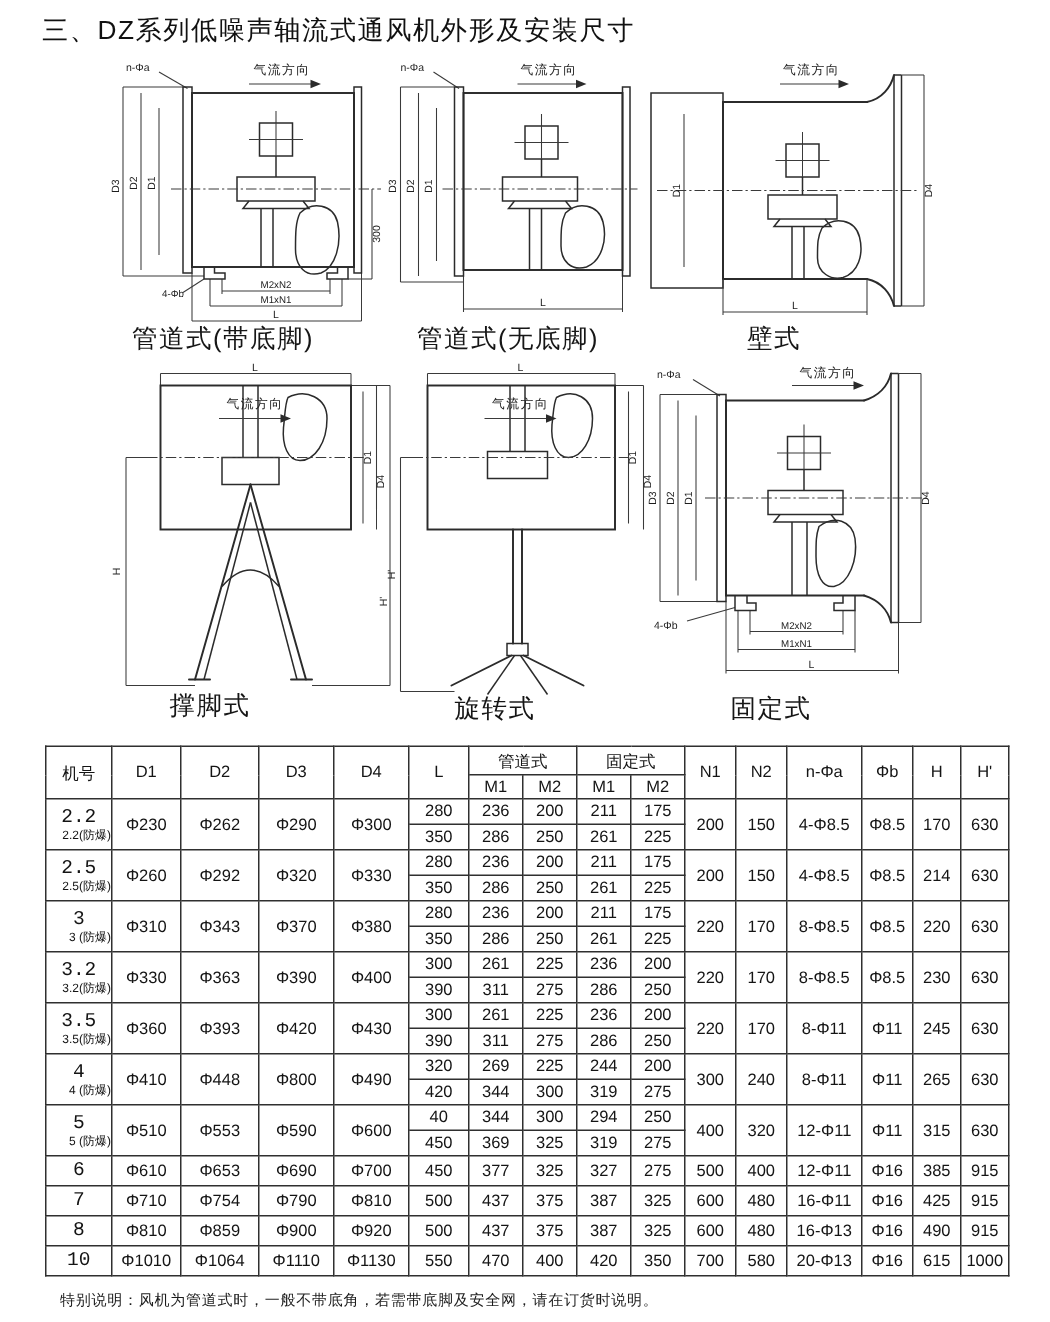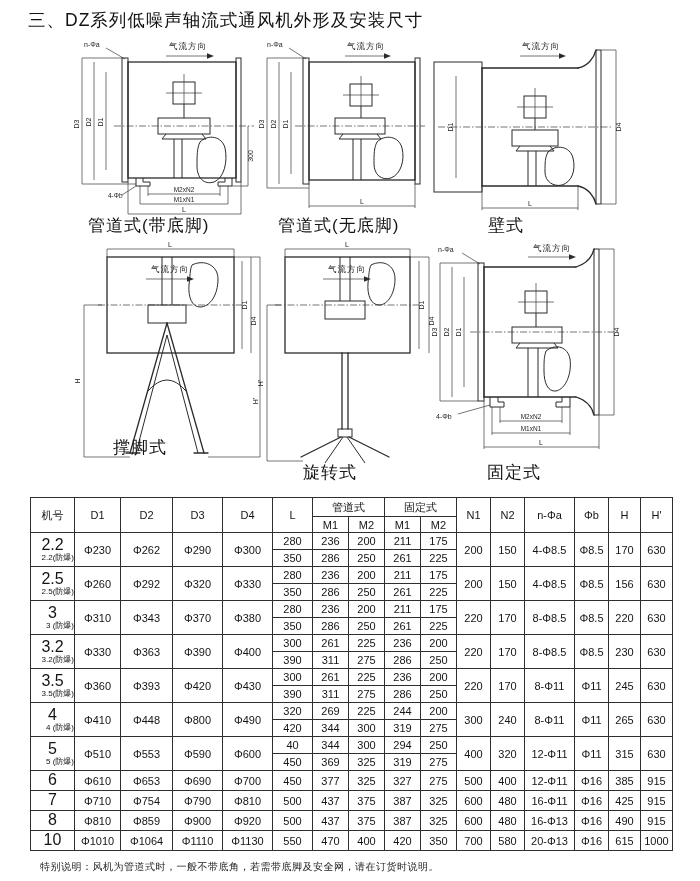--- a/index.html
+++ b/index.html
@@ -30,21 +30,21 @@
     margin:6px 0 0 30px;font-size:11px;color:#141414;
   }
   .dim-table th,.dim-table td{
     border:1px solid #2f2f2f;text-align:center;vertical-align:middle;
     padding:0;font-weight:normal;overflow:hidden;white-space:nowrap;
   }
   .dim-table thead tr:first-child th{height:18px;}
   .dim-table thead tr:last-child th{height:15px;margin-left:40px;}
   .dim-table tbody tr{height:17px;}
   .dim-table tbody tr.single{height:20px;}
-  .mk1{font-size:16px;line-height:1.15;}
+  .mk1{font-size:13px;line-height:1.15;font-family:Liberation Mono, monospace;}
   .mk2{font-size:8px;line-height:1.1;text-align:right;}
   .note{font-size:10px;margin:9px 0 0 40px;color:#1c1c1c;letter-spacing:0.5px;}
 </style>
 </head>
 <body>
 
 <div class="title">三、DZ系列低噪声轴流式通风机外形及安装尺寸</div>
 
 <div class="diagram-area">
 
@@ -193,21 +193,21 @@
       <path class="fillb" d="M138,18 l-7,-2.8 l0,5.6 z"></path>
     </g>
     <text class="air" x="113" y="11" text-anchor="middle">气流方向</text>
     <text transform="rotate(-90 25 89)" x="25" y="89" text-anchor="middle">D1</text>
     <text transform="rotate(-90 193 89)" x="193" y="89" text-anchor="middle">D4</text>
     <text x="102" y="168" text-anchor="middle">L</text>
   </svg>
 
   <div class="caption" style="left:88px;top:180px">管道式(带底脚)</div>
   <div class="caption" style="left:278px;top:180px">管道式(无底脚)</div>
-  <div class="caption" style="left:488px;top:180px">壁式</div>
+  <div class="caption" style="left:498px;top:180px">壁式</div>
 
   <svg style="left:72px;top:207px" width="190" height="225" viewBox="0 0 190 225">
     <g>
       <line class="tn" x1="35" y1="8" x2="162" y2="8"></line>
       <line class="tn" x1="35" y1="8" x2="35" y2="16"></line>
       <line class="tn" x1="162" y1="8" x2="162" y2="16"></line>
       <line class="tn" x1="12" y1="64" x2="12" y2="216"></line>
       <line class="tn" x1="12" y1="64" x2="30" y2="64"></line>
       <line class="tn" x1="12" y1="216" x2="58" y2="216"></line>
       <line class="tn" x1="170" y1="20" x2="170" y2="108"></line>
@@ -345,21 +345,21 @@
     <text x="8" y="178">4-Φb</text>
     <text transform="rotate(-90 9 91)" x="9" y="91" text-anchor="middle">D3</text>
     <text transform="rotate(-90 21 91)" x="21" y="91" text-anchor="middle">D2</text>
     <text transform="rotate(-90 33 91)" x="33" y="91" text-anchor="middle">D1</text>
     <text transform="rotate(-90 191 91)" x="191" y="91" text-anchor="middle">D4</text>
     <text class="sm" x="103" y="178" text-anchor="middle">M2xN2</text>
     <text class="sm" x="103" y="190" text-anchor="middle">M1xN1</text>
     <text x="113" y="204" text-anchor="middle">L</text>
   </svg>
 
-  <div class="caption" style="left:113px;top:402px">撑脚式</div>
+  <div class="caption" style="left:113px;top:425px">撑脚式</div>
   <div class="caption" style="left:303px;top:427px">旋转式</div>
   <div class="caption" style="left:487px;top:427px">固定式</div>
 
 </div>
 
 <table class="dim-table">
   <colgroup>
     <col style="width:44px">
       <col style="width:46px">
       <col style="width:52px">
@@ -441,21 +441,21 @@
         <td rowspan="2">Φ330</td>
         <td>280</td>
         <td>236</td>
         <td>200</td>
         <td>211</td>
         <td>175</td>
         <td rowspan="2">200</td>
         <td rowspan="2">150</td>
         <td rowspan="2">4-Φ8.5</td>
         <td rowspan="2">Φ8.5</td>
-        <td rowspan="2">156</td>
+        <td rowspan="2">214</td>
         <td rowspan="2">630</td>
       </tr>
       <tr>
         <td>350</td>
         <td>286</td>
         <td>250</td>
         <td>261</td>
         <td>225</td>
       </tr>
       <tr>

